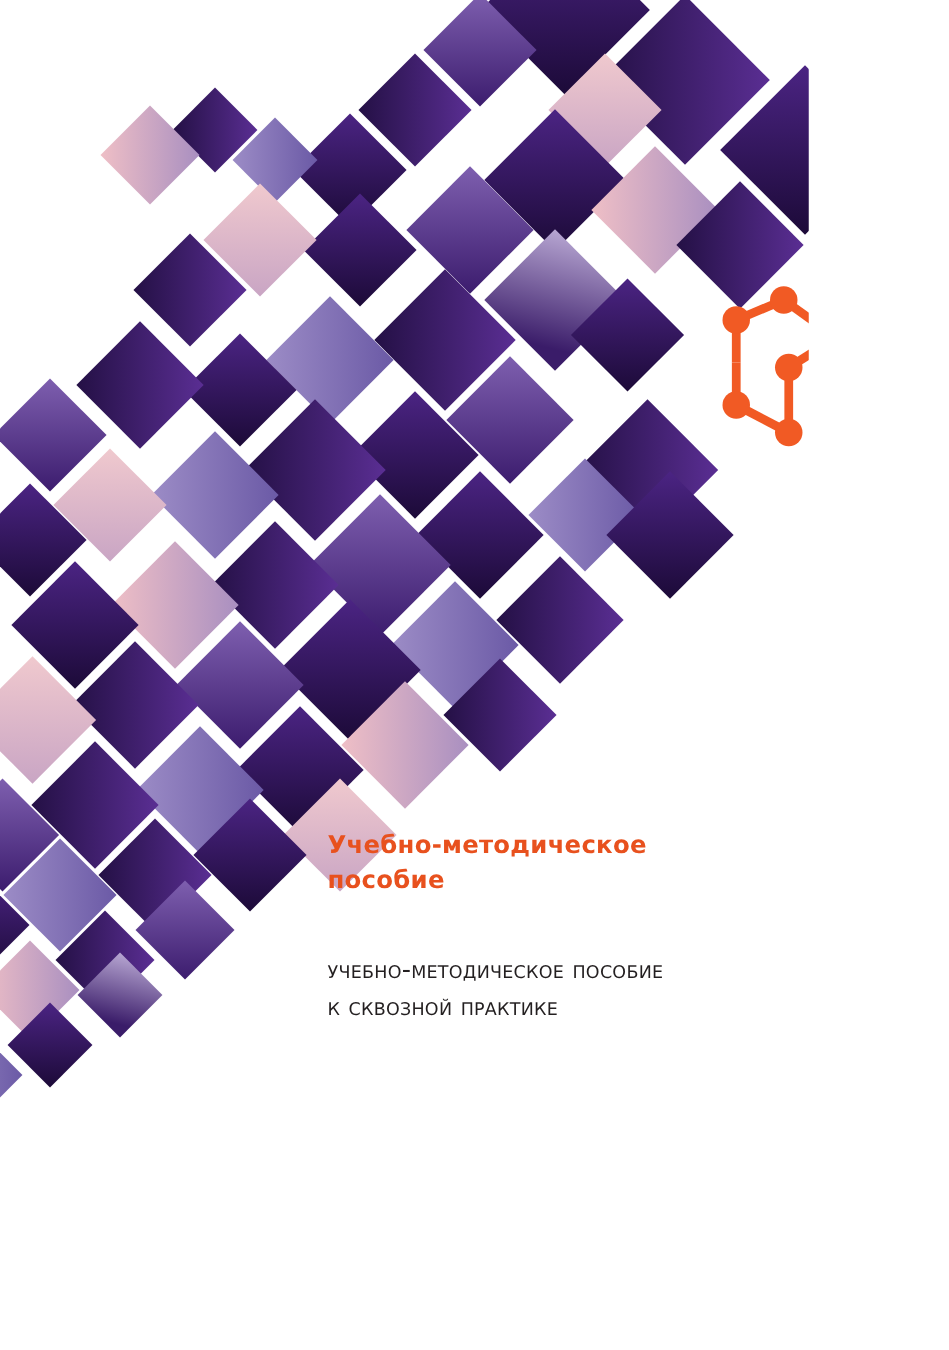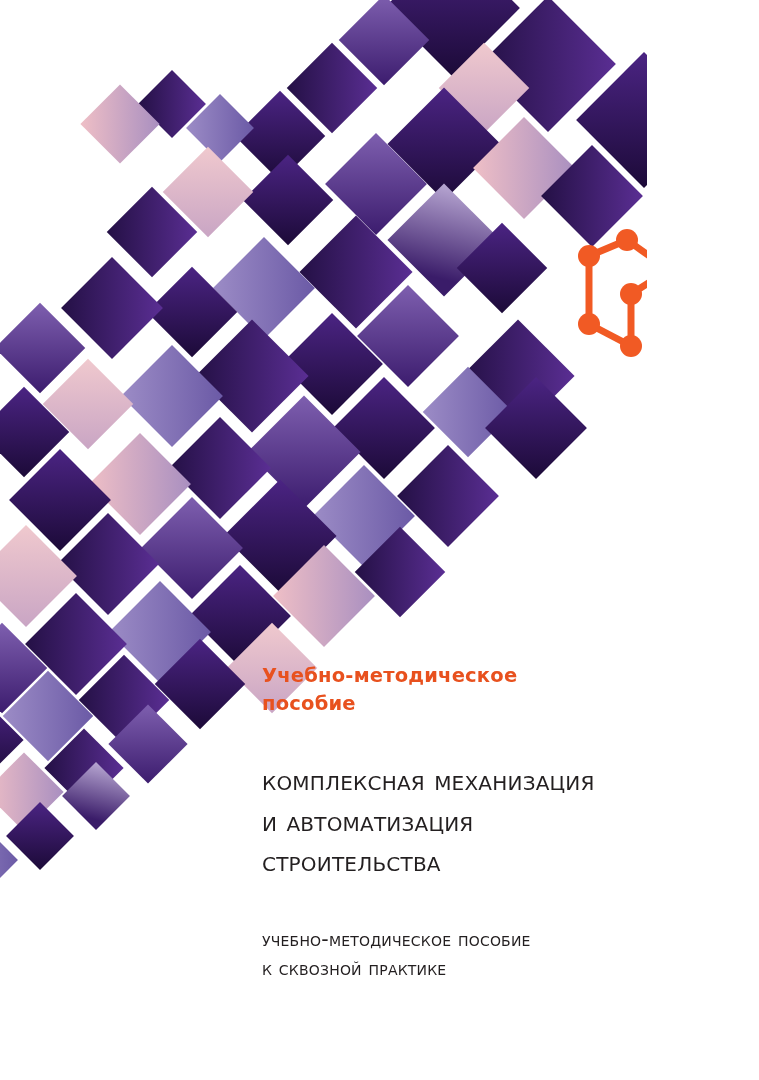--- a/index.html
+++ b/index.html
@@ -214,20 +214,17 @@
       <circle cx="66" cy="66" r="11"></circle>
       <circle cx="66" cy="118" r="11"></circle>
       <circle cx="104" cy="42" r="11"></circle>
       <circle cx="104" cy="96" r="11"></circle>
     </g>
   </svg>
 
   <div id="text-block">
     <p class="kicker">Учебно-методическое
 пособие</p>
-    <h1 class="main-title">Комплексная механизация
-и автоматизация
-строительства</h1>
     <p class="subtitle">Учебно-методическое пособие
 к сквозной практике</p>
   </div>
 
 </div>
 
 </body></html>

